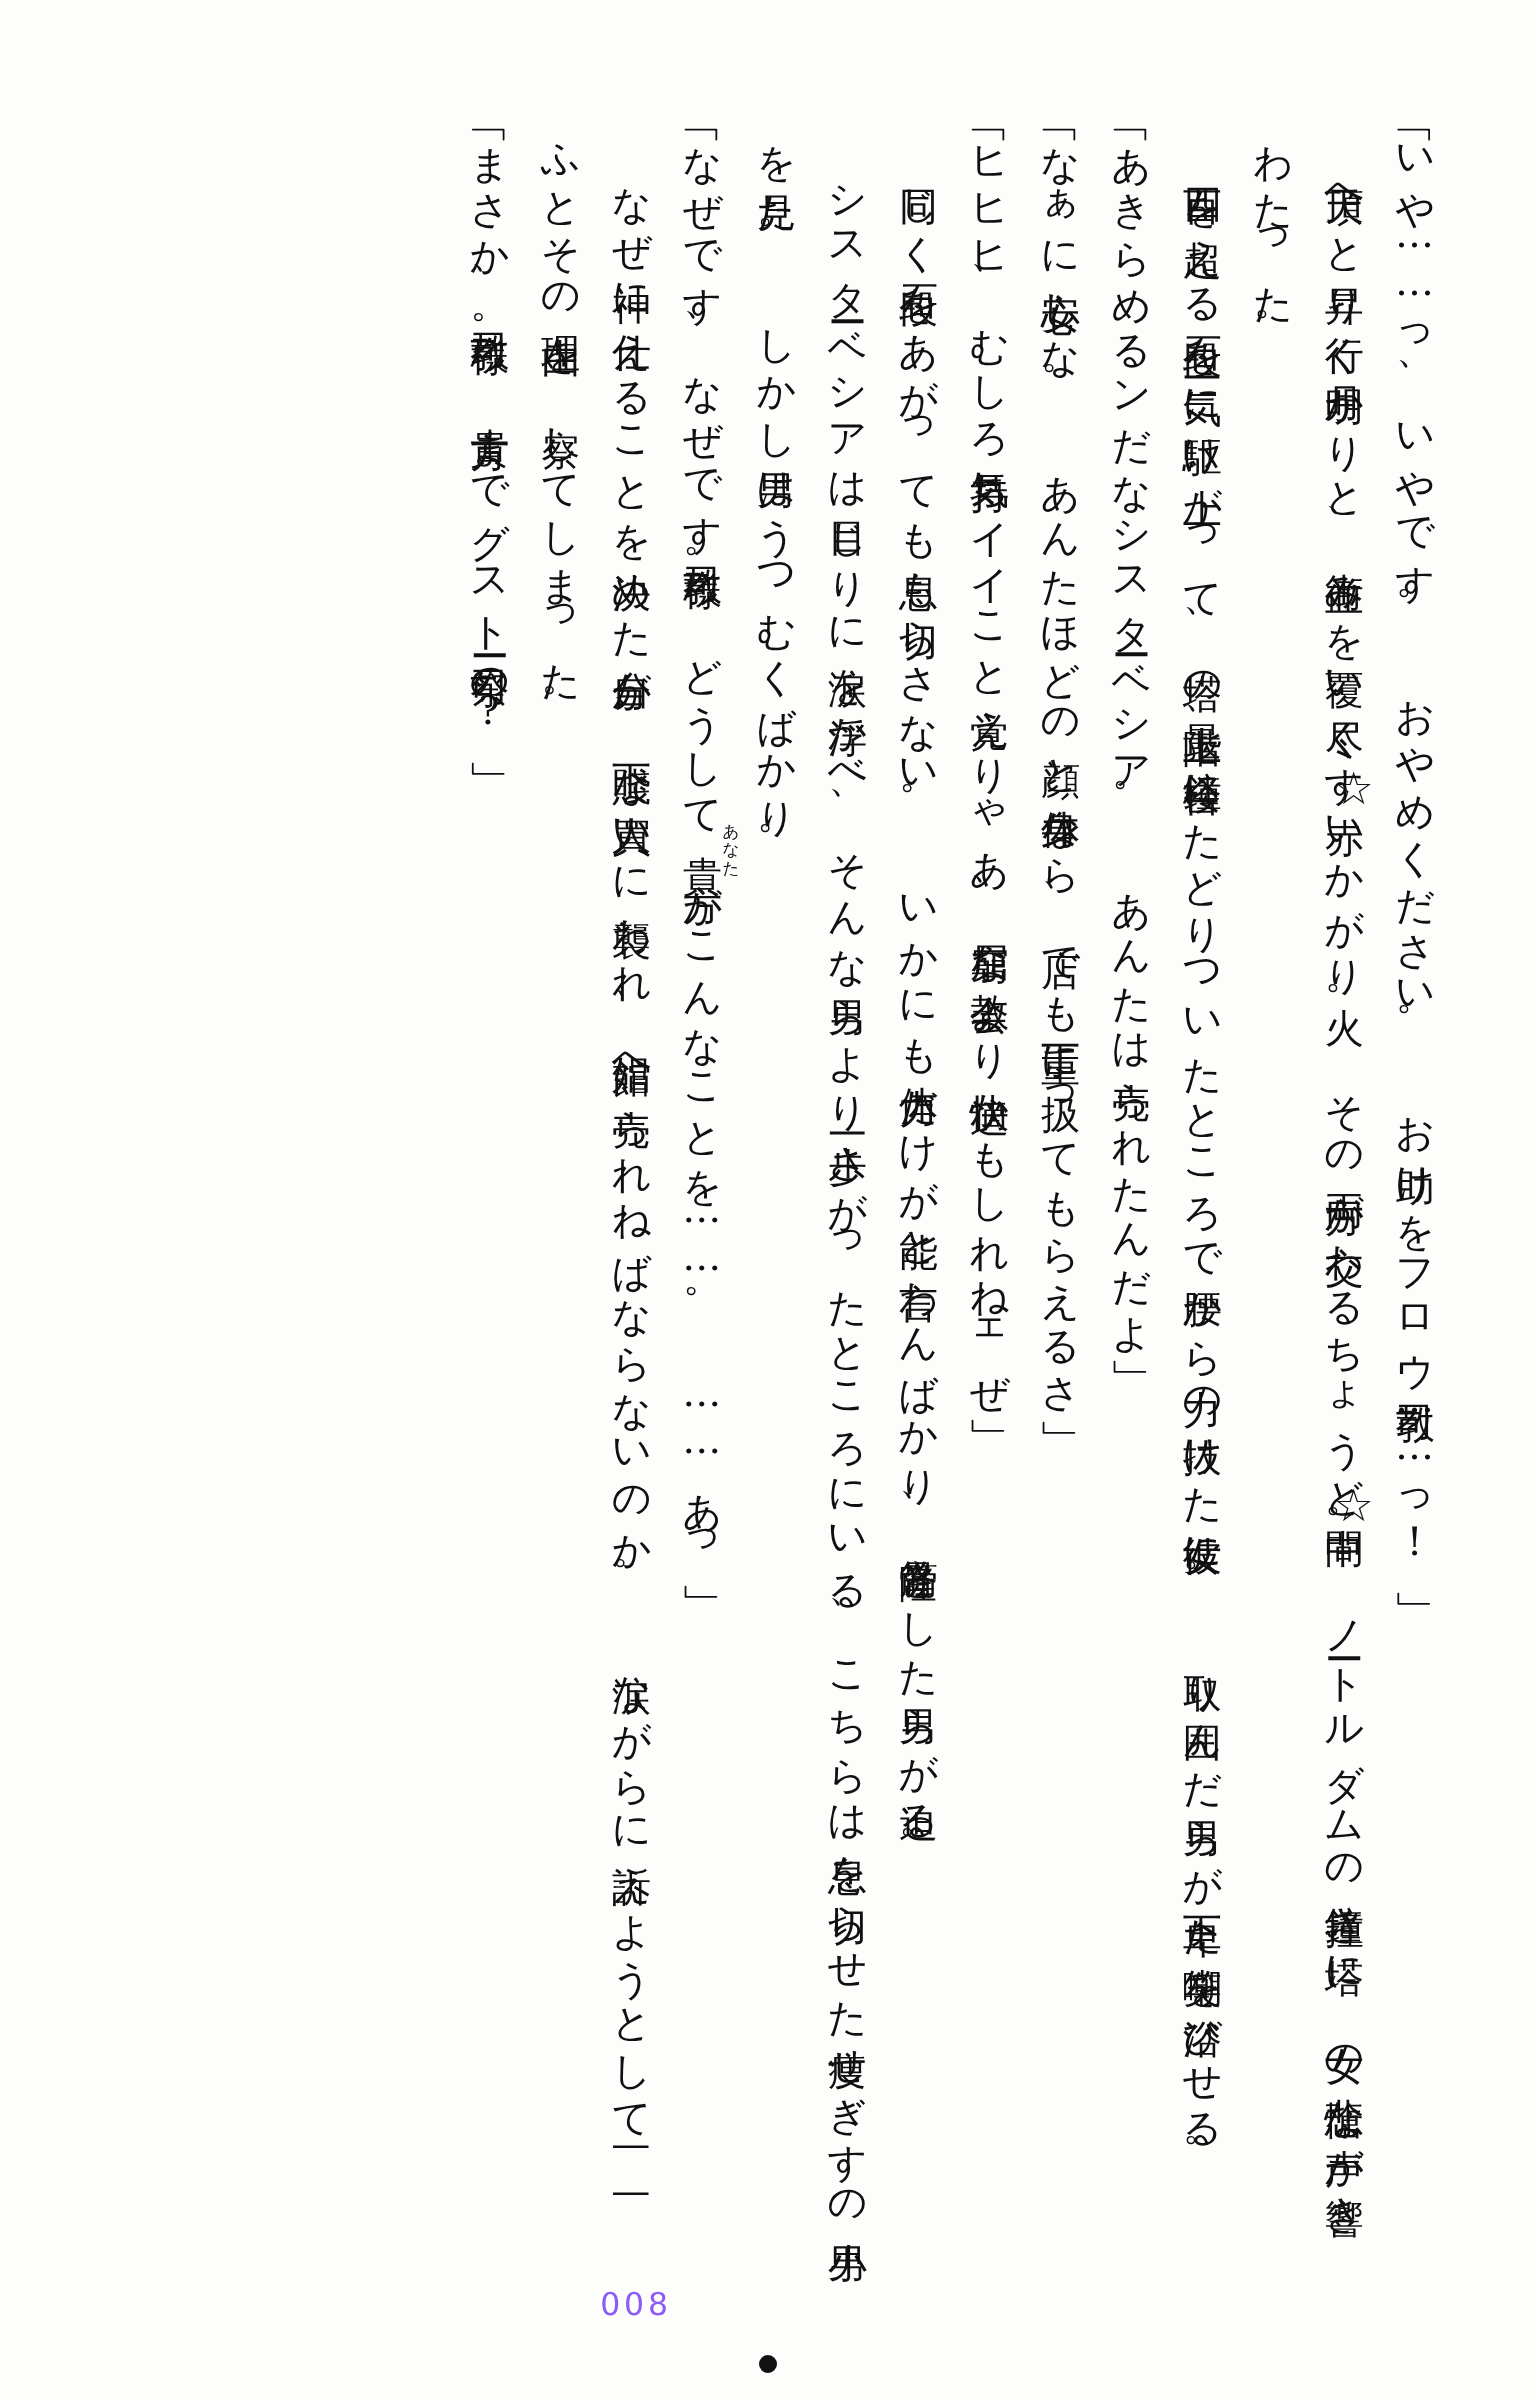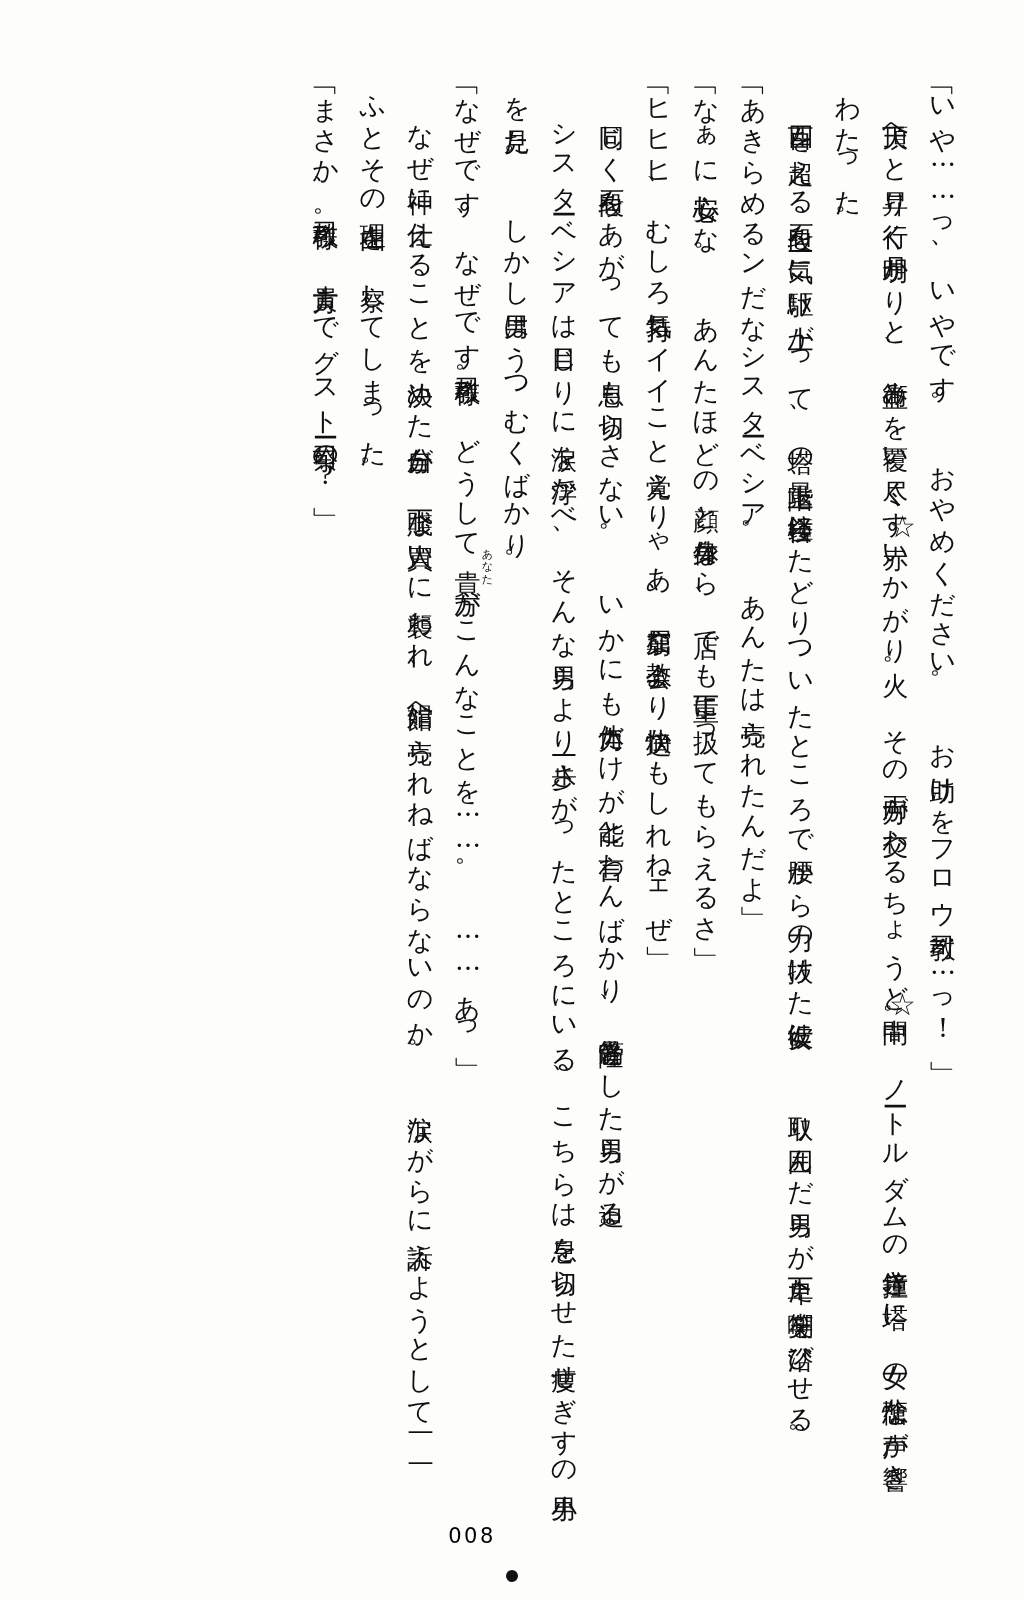--- a/index.html
+++ b/index.html
@@ -71,22 +71,21 @@
   
   #page-number {
     position: absolute;
     bottom: 52px;
     left: 0;
     width: 848px;
     text-align: center;
     font-family: "DejaVu Sans", "Liberation Sans", sans-serif;
     font-size: 21px;
     letter-spacing: 0.12em;
-    color: #000000;
-    padding-left: 48px;
+    color: #8b5cf6;
   }
 
   
   #bottom-dot {
     position: absolute;
     bottom: 18px;
     left: 50%;
     transform: translateX(-50%);
     width: 12px;
     height: 12px;

